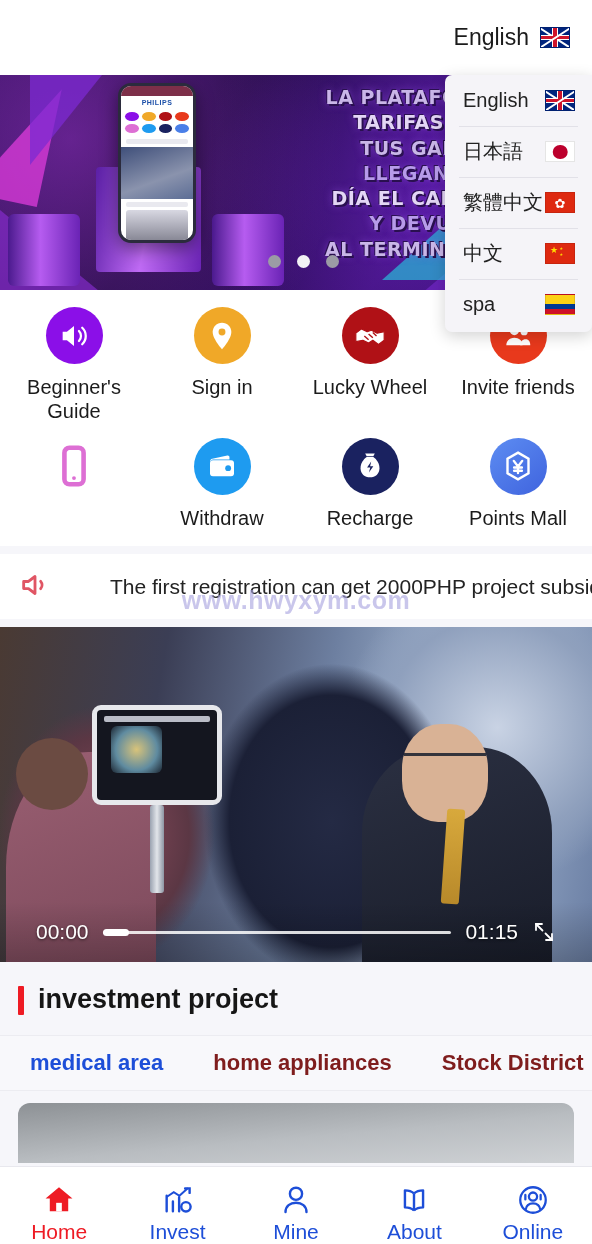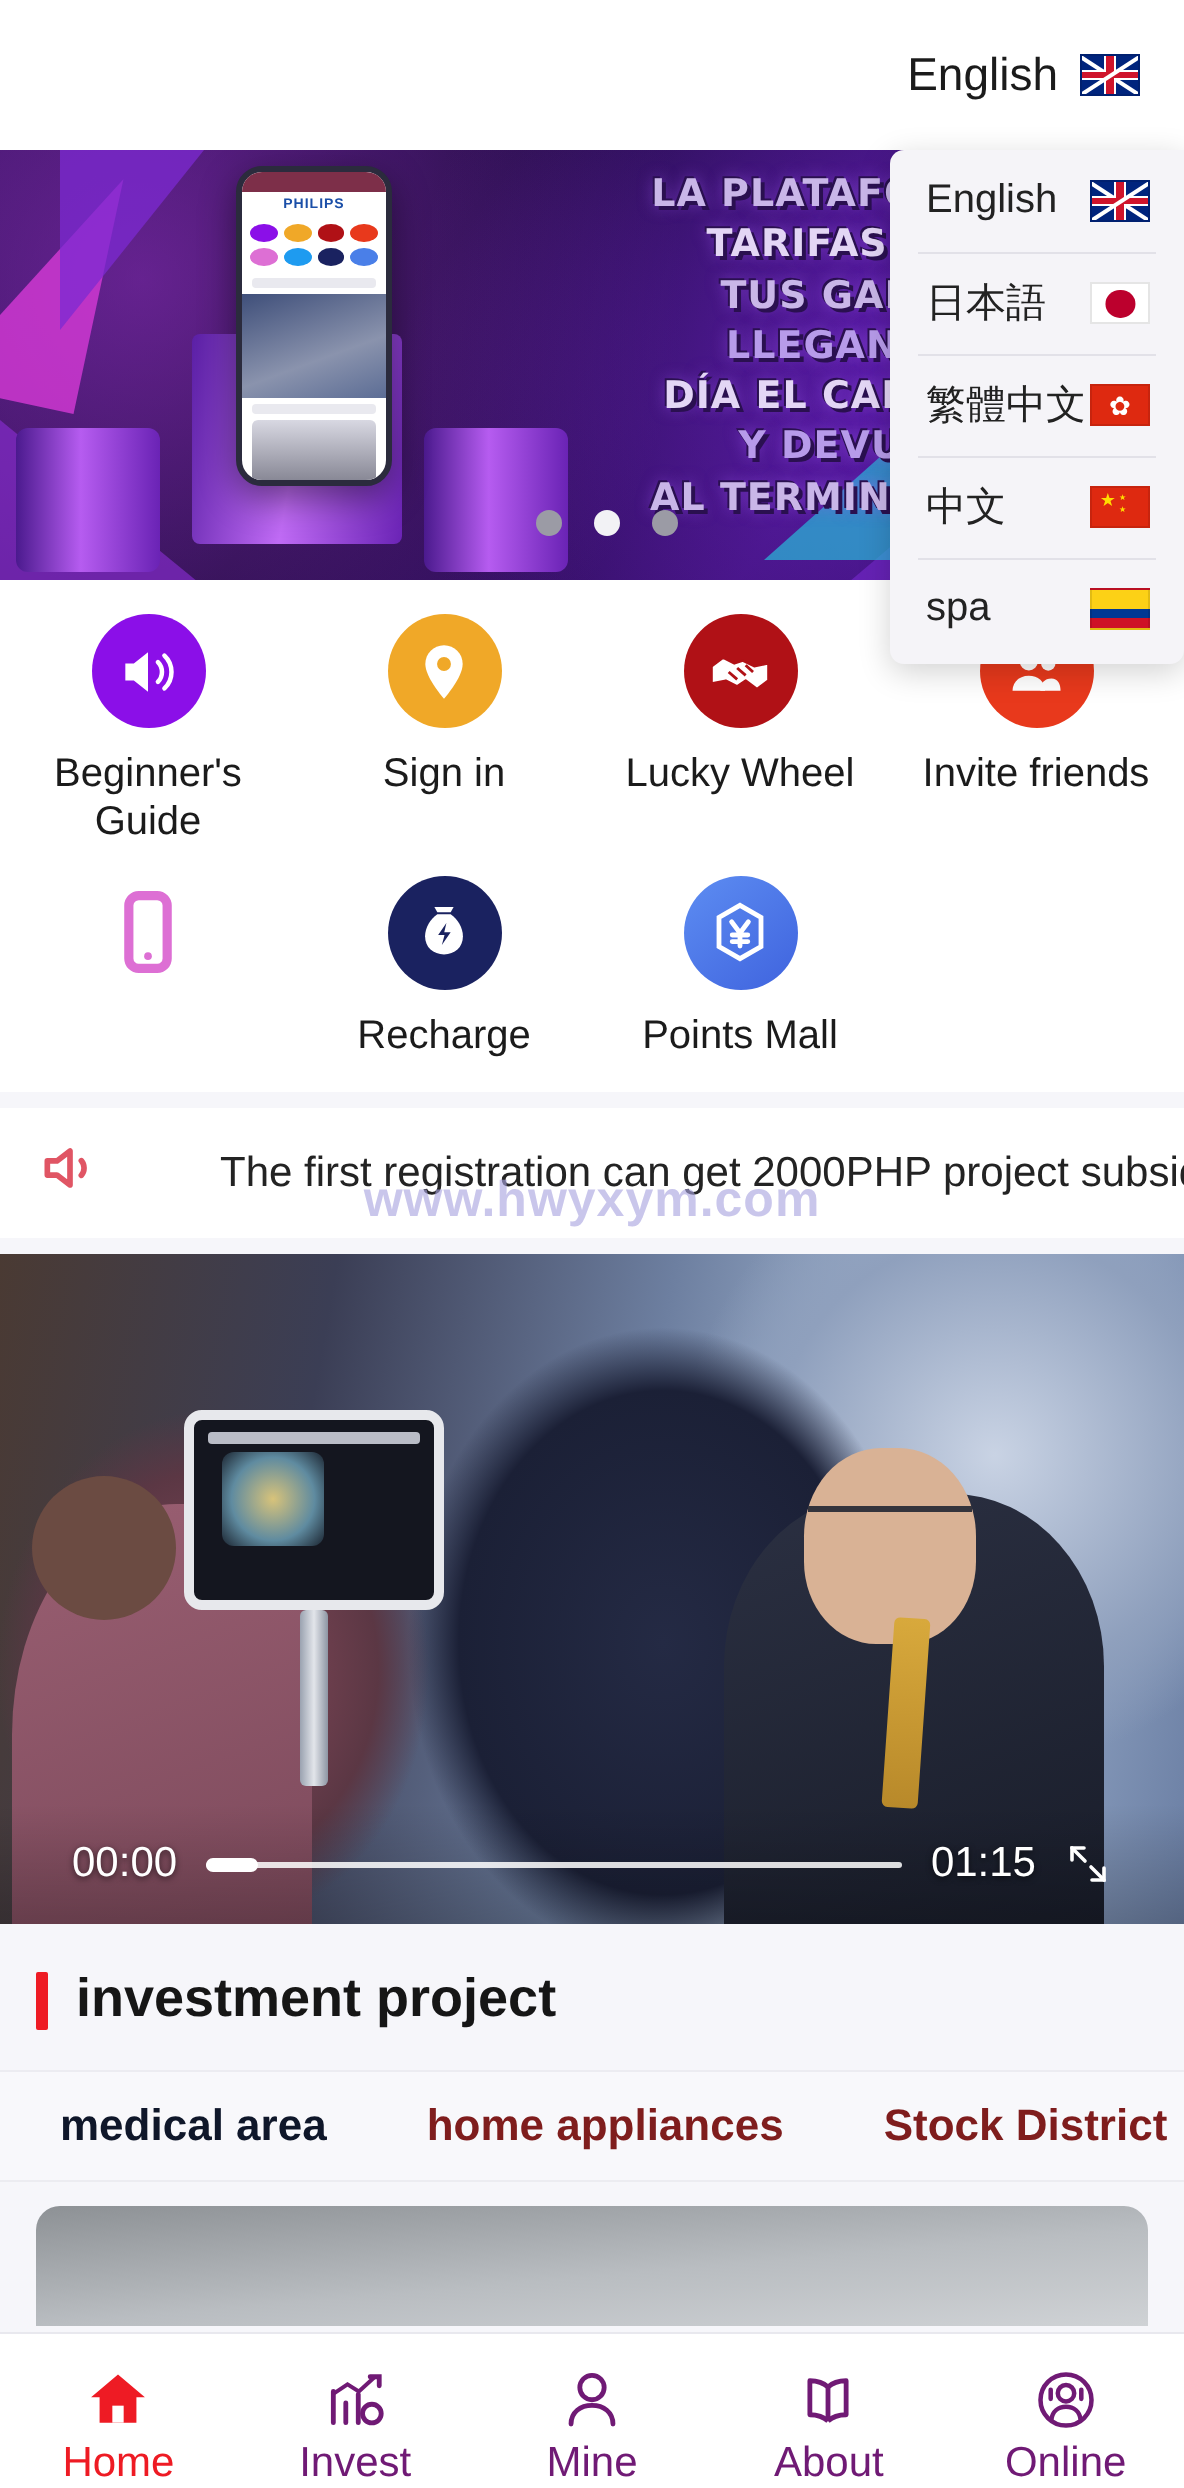--- a/index.html
+++ b/index.html
@@ -176,31 +176,31 @@
   .vfs { width:24px; height:24px; flex:none; }
 
   
   .sec { background:#f6f6fa; }
   .sec-head { display:flex; align-items:flex-end; gap:14px; padding:22px 0 20px 18px; }
   .sec-bar { width:6px; height:29px; background:#ee1b24; border-radius:1px; display:block; }
   .sec-title { font-size:27px; font-weight:bold; color:#161616; }
   .tabs { display:flex; align-items:center; height:56px; border-top:1px solid #ececf1;
     border-bottom:1px solid #ececf1; background:#f8f8fb; padding:0 30px; gap:50px; }
   .tab { font-size:22px; font-weight:bold; color:#7f1d1d; cursor:pointer; white-space:nowrap;}
-  .tab.active { color:#0f172a; }
+  .tab.active { color:#1d4ed8; }
 
   .plist { padding:12px 18px 0; }
   .pcard { height:60px; border-radius:12px 12px 0 0;
     background:linear-gradient(175deg,#8d9195 0%, #b9bdc1 55%, #cfd2d5 100%); }
 
   
   .nav { position:absolute; left:0; bottom:0; width:592px; height:78px; background:#fff;
     border-top:1px solid #e8e8ee; display:flex; z-index:30;align-items:flex-end; }
   .nav-item { flex:1; display:flex; flex-direction:column; align-items:center;
-    justify-content:center; gap:3px; cursor:pointer; color:#701a75; }
+    justify-content:center; gap:3px; cursor:pointer; color:#1d4ed8; }
   .nav-item.active { color:#ee1b24; }
   .nav-item .nlbl { font-size:21px; }
   .nav-ico { width:34px; height:34px; display:block; }
 </style>
 </head>
 <body>
 
 <div class="app">
 
   <div class="header">
@@ -340,20 +340,30 @@
 
       <div class="cell">
         <div class="circ">
           <svg width="46" height="46" viewBox="0 0 24 24" fill="none" stroke="#DD6FD4" stroke-width="2.4">
             <rect x="7" y="2.5" width="10" height="19" rx="2.6"></rect>
             <circle cx="12" cy="18.3" r="1" fill="#DD6FD4" stroke="none"></circle>
           </svg>
         </div>
       </div>
 
+      <div class="cell">
+        <div class="circ" style="background:#1E9BF0">
+          <svg width="32" height="32" viewBox="0 0 24 24" fill="#fff">
+            <path d="M3 8.5c0-1 .7-1.8 1.7-2L16 4.2c.9-.2 1.6.4 1.6 1.3v1.6H5.4c-1.3 0-2.4 1-2.4 2.3z"></path>
+            <rect x="3" y="7.6" width="18" height="12" rx="2.2"></rect>
+            <circle cx="16.6" cy="13.6" r="2.2" fill="#1E9BF0"></circle>
+          </svg>
+        </div>
+        <div class="cap">Withdraw</div>
+      </div>
 
       <div class="cell">
         <div class="circ" style="background:#1A2260">
           <svg width="32" height="32" viewBox="0 0 24 24" fill="#fff">
             <path d="M8.4 2.6h7.2l-1.1 2H9.5z"></path>
             <path d="M9.5 5.3h5c2.6 1.8 4.6 5 4.6 8.3 0 4.2-3.1 6.8-7.1 6.8S4.9 17.8 4.9 13.6c0-3.3 2-6.5 4.6-8.3z"></path>
             <path d="M12.9 8.6l-3.1 4.5h2.4l-1 3.8 3.3-4.8h-2.4z" fill="#1A2260"></path>
           </svg>
         </div>
         <div class="cap">Recharge</div>

